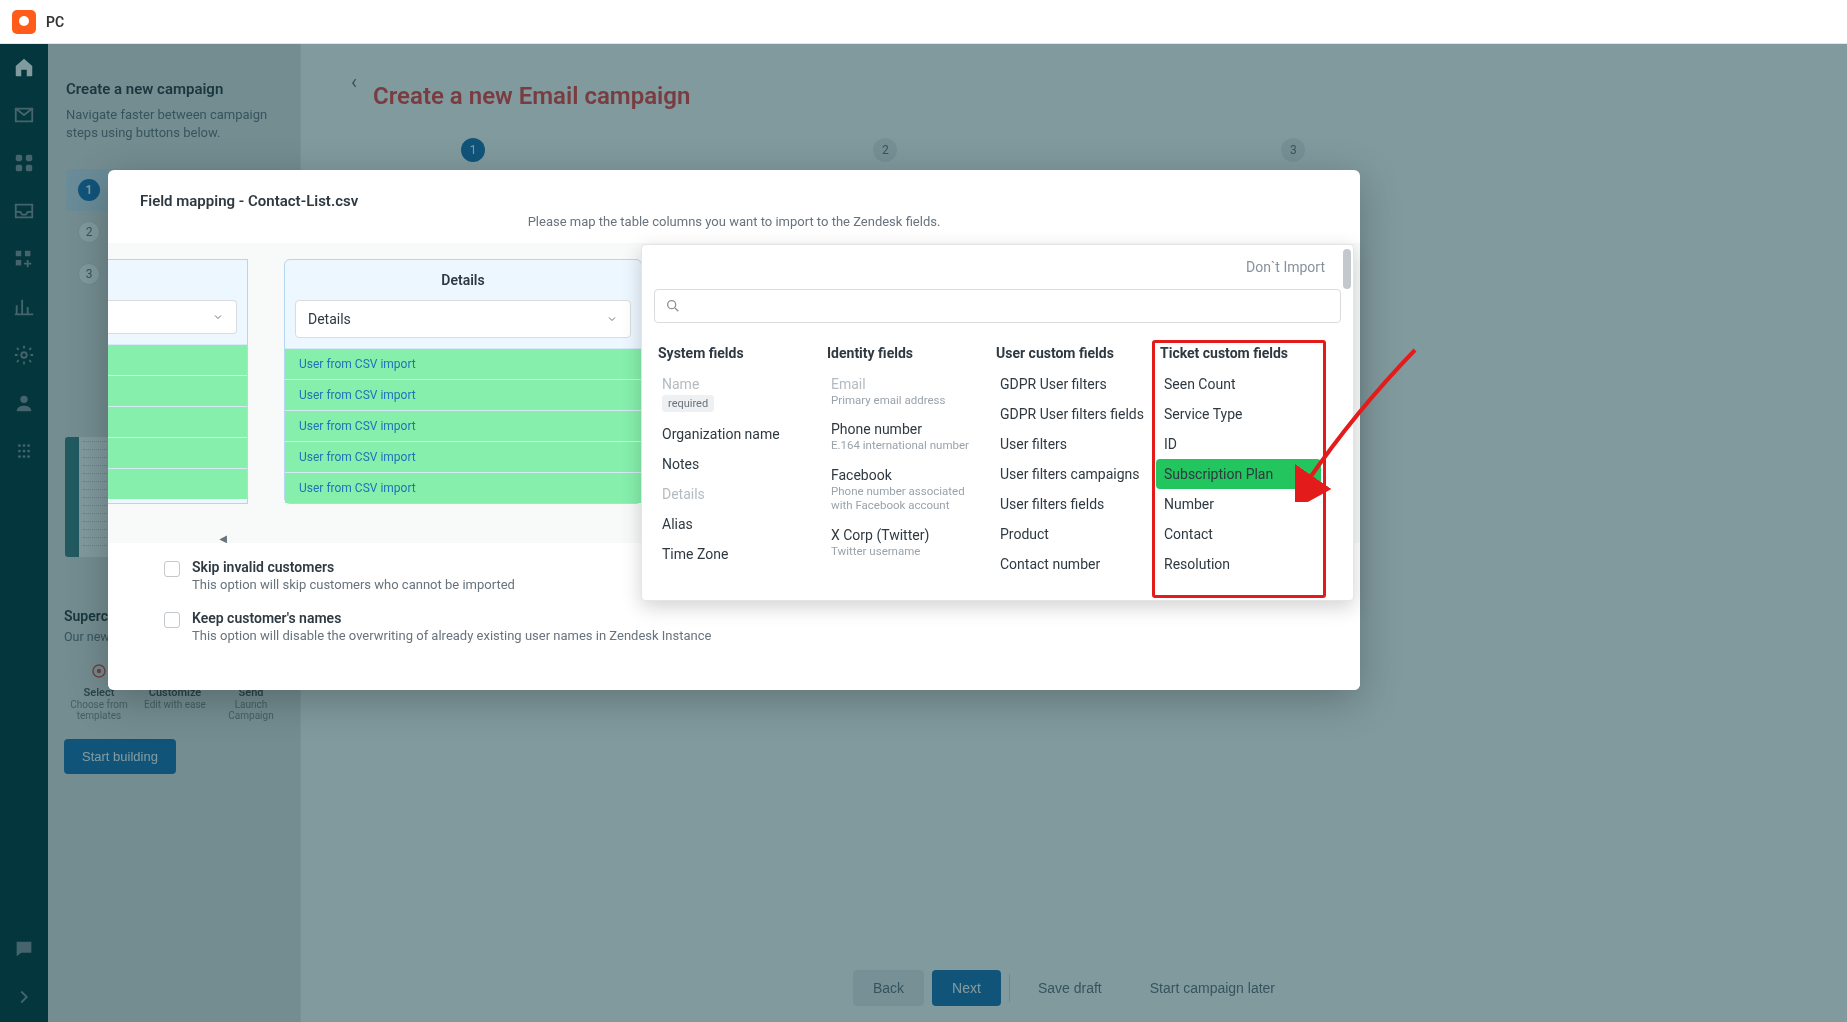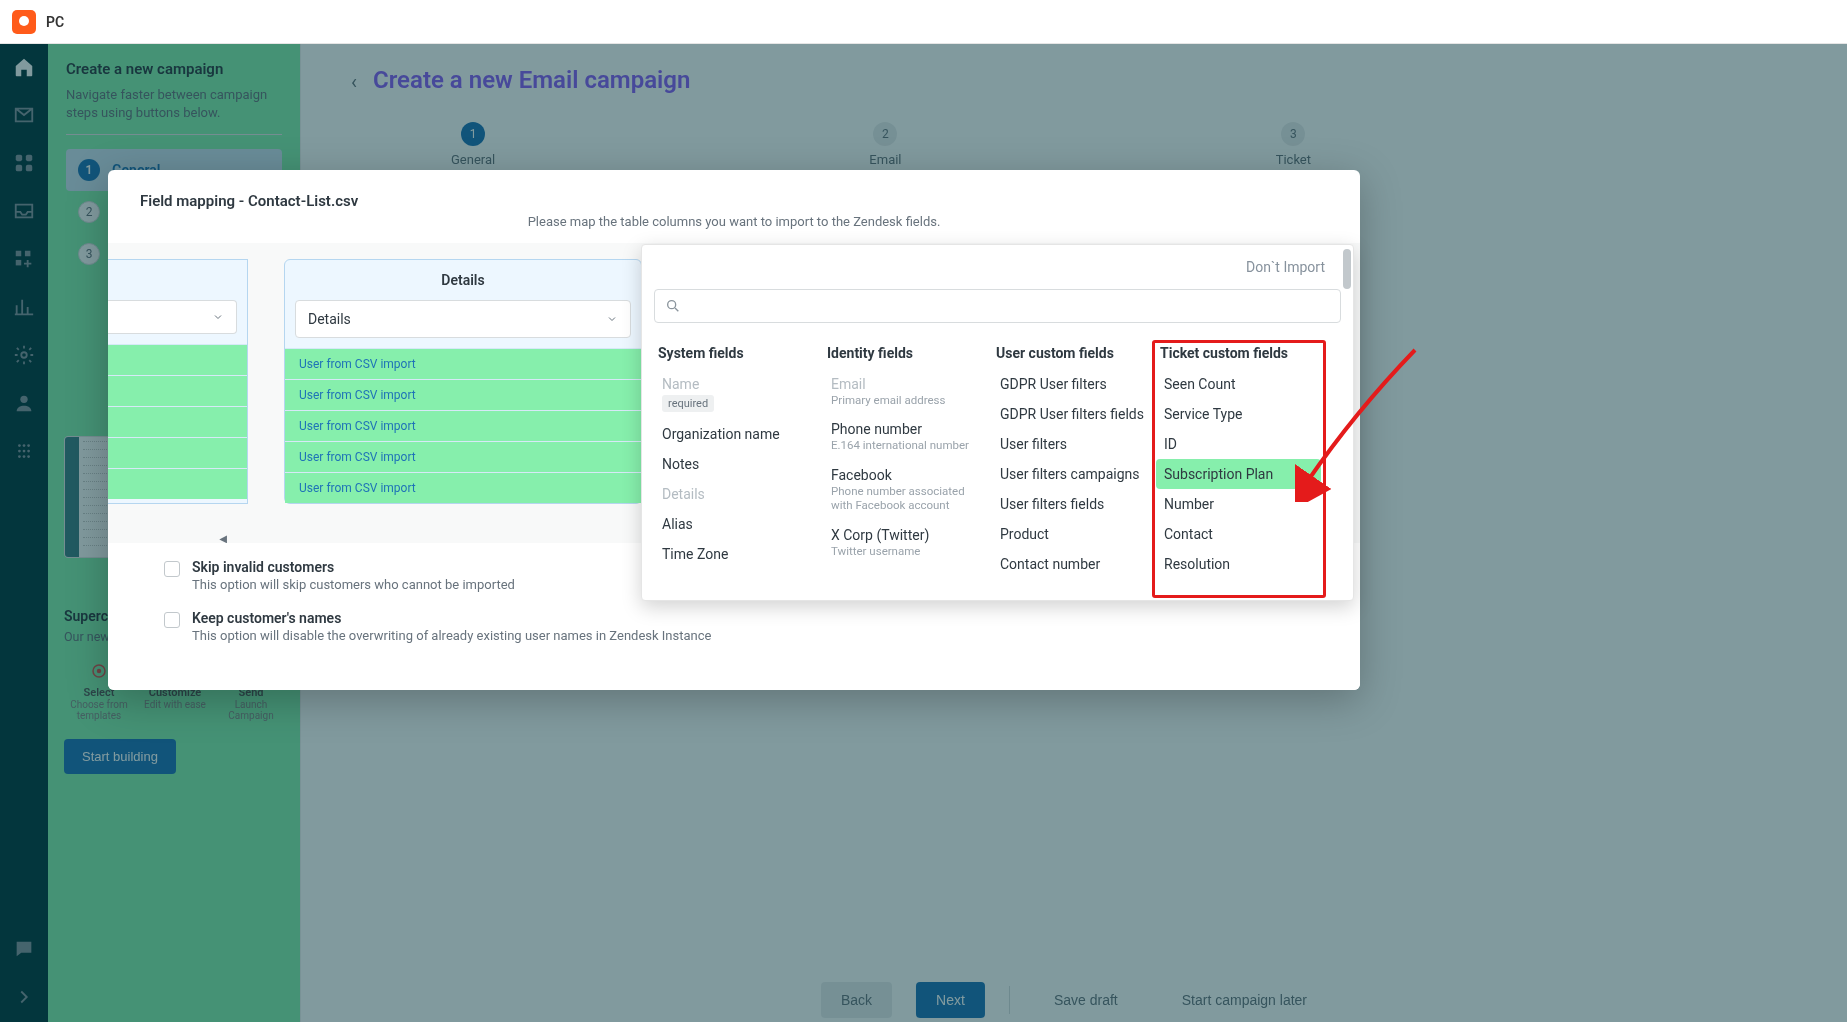--- a/index.html
+++ b/index.html
@@ -10,50 +10,50 @@
 .app-logo { width: 24px; height: 24px; background: #ff5b1a; border-radius: 5px; position: relative; margin-right: 10px; }
 .app-logo::after { content: ""; position: absolute; width: 10px; height: 10px; background: #fff; border-radius: 50%; top: 6px; left: 7px; }
 .pc-label { font-weight: 600; color: #333; }
 
 
 .leftrail { position: absolute; left: 0; top: 44px; bottom: 0; width: 48px; background: #03363d; display: flex; flex-direction: column; align-items: center; padding-top: 12px; gap: 26px; }
 .leftrail .rail-icon { width: 22px; height: 22px; fill: #87929d; color: #87929d; cursor: pointer; }
 .leftrail .rail-icon.active { fill: #fff; color: #fff; }
 
 
-.leftpanel { position: absolute; left: 48px; top: 44px; bottom: 0; width: 253px; background: #86efac; padding: 16px 18px; border-right: 1px solid #eee; }
+.leftpanel { position: absolute; left: 48px; top: 44px; bottom: 0; width: 253px; background: #e5e5e5; padding: 36px 18px; border-right: 1px solid #eee; }
 .leftpanel h2 { font-size: 15px; font-weight: 600; margin-bottom: 8px; color: #2f3941; }
 .leftpanel .hint { font-size: 13px; color: #68737d; line-height: 1.4; padding-bottom: 12px; border-bottom: 1px solid #e5e5e5; margin-bottom: 14px; }
 .step-item { display: flex; align-items: center; gap: 12px; padding: 10px 12px; border-radius: 4px; color: #68737d; cursor: pointer; }
 .step-item.active { background: #cee2f2; color: #1f73b7; font-weight: 600; }
 .step-item.active .step-num { background: #1f73b7; color: #fff; }
 .step-num { width: 22px; height: 22px; border-radius: 50%; background: #fff; color: #68737d; display: inline-flex; align-items: center; justify-content: center; font-size: 12px; border: 1px solid #d8dcde; }
 .step-item.active .step-num { border: none; }
 
 
 .main { position: absolute; left: 301px; top: 44px; right: 0; bottom: 0; padding: 22px 50px; background: #fff; }
 .main-header { display: flex; align-items: flex-start; gap: 16px; }
 .back-arrow { font-size: 20px; color: #68737d; cursor: pointer; padding-top: 4px; }
-.main h1 { font-size: 24px; font-weight: 600; color: #8b5cf6; }
+.main h1 { font-size: 24px; font-weight: 600; color: #ef4444; margin-top: 16px; }
 .main .subtitle { color: #68737d; font-size: 13px; margin-top: 4px; max-width: 1100px; }
 .wizard { display: flex; justify-content: space-between; margin-top: 28px; width: 860px; margin-left: 100px; }
 .wizard-step { text-align: center; }
 .wizard-num { width: 24px; height: 24px; border-radius: 50%; display: inline-flex; align-items: center; justify-content: center; font-size: 12px; margin-bottom: 6px; }
 .wizard-step.current .wizard-num { background: #1f73b7; color: #fff; }
 .wizard-step:not(.current) .wizard-num { background: #e9ebed; color: #68737d; }
 .wizard-label { font-size: 13px; color: #68737d; }
 
 .actioncards { position: absolute; bottom: 230px; left: 72px; display: flex; gap: 6px; }
 .actioncard { width: 70px; text-align: center; font-size: 10px; color: #888; }
 .actioncard .aicon { width: 18px; height: 18px; margin: 0 auto 4px; }
 .actioncard .alabel { font-weight: 600; color: #555; font-size: 11px; }
 
 .startbuild { margin-top: 18px; background: #1f73b7; color: #fff; border: none; padding: 10px 18px; border-radius: 4px; cursor: pointer; font-size: 13px; }
 
-.bottombar { position: absolute; bottom: 4px; left: 50%; transform: translateX(-50%); display: flex; align-items: center; gap: 24px; }
+.bottombar { position: absolute; bottom: 16px; left: 50%; transform: translateX(-50%); display: flex; align-items: center; gap: 8px; }
 .bottombar button { padding: 10px 20px; border-radius: 4px; border: none; cursor: pointer; font-size: 14px; }
 .btn-ghost { background: #e9ebed; color: #68737d; }
 .btn-primary { background: #1f73b7; color: #fff; }
 .btn-outline { background: transparent; border: 1px solid #d8dcde; color: #68737d; }
 .vdiv { width: 1px; height: 28px; background: #d8dcde; }
 
 
 .dimmer { position: absolute; left: 0; top: 44px; right: 0; bottom: 0; background: rgba(3,54,61,0.5); }
 
 
@@ -88,21 +88,21 @@
 .popover { position: absolute; top: 244px; left: 641px; width: 713px; height: 357px; background: #fff; border: 1px solid #e5e5e5; border-radius: 4px; box-shadow: 0 6px 20px rgba(0,0,0,0.18); z-index: 50; display: flex; flex-direction: column; }
 .pop-scroll { position: absolute; right: 2px; top: 4px; bottom: 4px; width: 8px; }
 .pop-scroll-thumb { position: absolute; top: 0; width: 8px; height: 40px; background: #c2c8cc; border-radius: 4px; }
 .dont-import { padding: 14px 28px; color: #87929d; cursor: pointer; text-align: right; }
 .pop-search { margin: 0 12px 10px; border: 1px solid #d8dcde; border-radius: 4px; padding: 8px 10px; display: flex; align-items: center; gap: 8px; }
 .pop-search input { border: none; outline: none; flex: 1; font-size: 14px; }
 .pop-columns { display: flex; padding: 4px 12px 10px; gap: 4px; overflow: hidden; }
 .pop-col { flex: 0 0 165px; }
 .pop-col h4 { font-size: 14px; font-weight: 700; color: #2f3941; padding: 8px 4px; }
 .pop-item { padding: 7px 8px; color: #2f3941; font-size: 14px; border-radius: 4px; cursor: pointer; }
-.pop-item.hover { background: #86efac; }
+.pop-item.hover { background: #22c55e; }
 .pop-item.disabled { color: #b4bcc2; cursor: default; }
 .pop-item .req { display: inline-block; background: #eef0f1; color: #68737d; font-size: 11px; padding: 2px 6px; border-radius: 3px; margin-top: 3px; }
 .pop-item .sub { display: block; color: #9aa3ab; font-size: 11.5px; line-height: 1.25; margin-top: 1px; }
 
 
 .redbox { position: absolute; border: 3px solid #e41b1b; border-radius: 3px; pointer-events: none; z-index: 60; }
 .redbox.main-h { top: 340px; left: 1152px; width: 174px; height: 258px; }
 .arrow-svg { position: absolute; top: 342px; left: 1295px; width: 128px; height: 160px; z-index: 61; pointer-events: none; }
 
 

